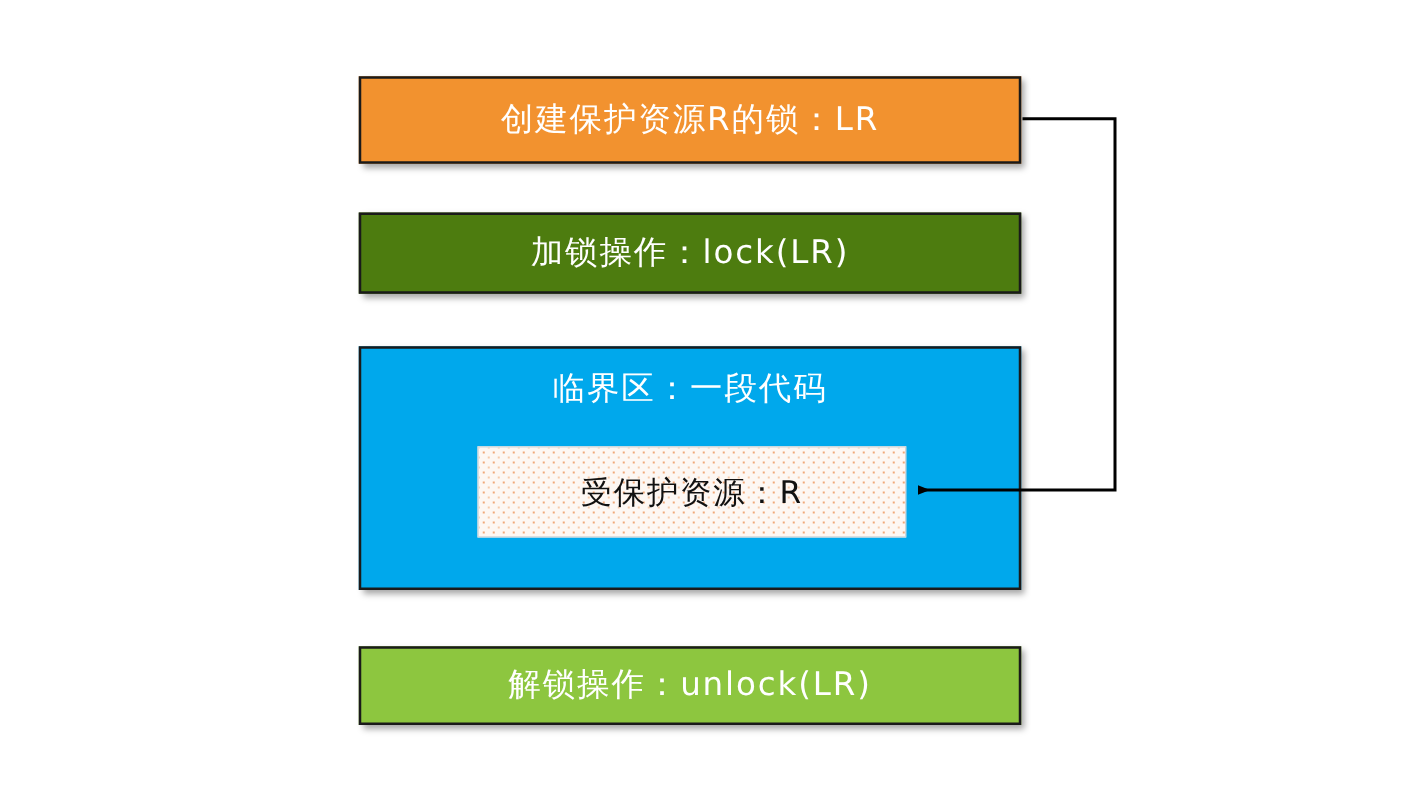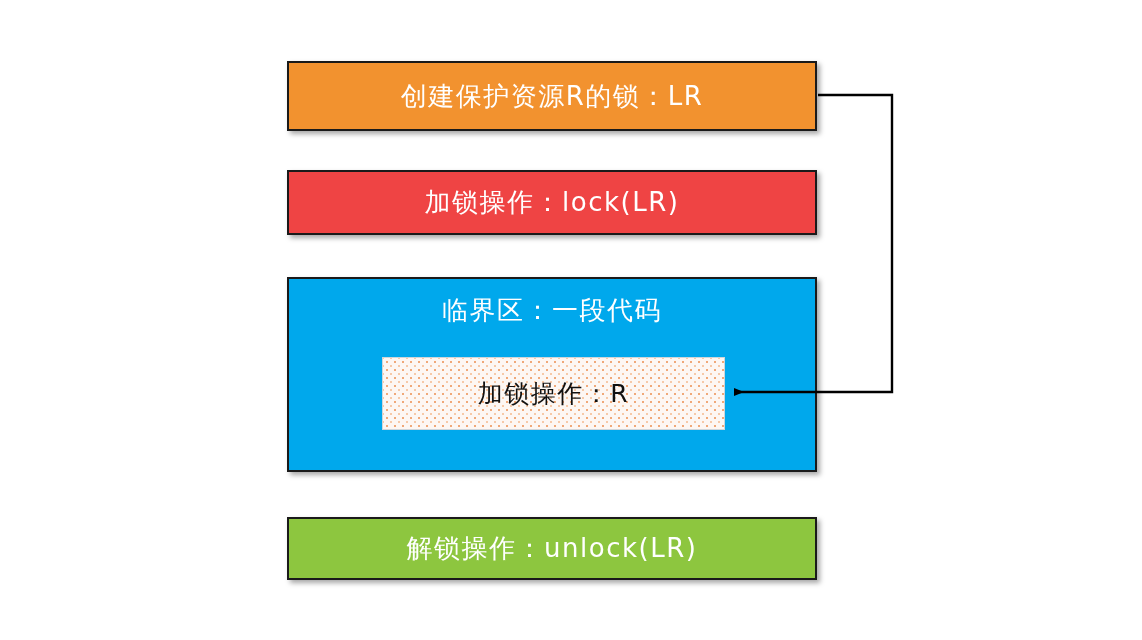--- a/index.html
+++ b/index.html
@@ -49,21 +49,21 @@
     width: 530px;
     height: 70px;
     background: #f2922f;
   }
 
   #box-lock-op {
     left: 287px;
     top: 170px;
     width: 530px;
     height: 65px;
-    background: #ef4444;
+    background: #4d7c0f;
   }
 
   #box-critical-section {
     left: 287px;
     top: 277px;
     width: 530px;
     height: 195px;
     background: #00a8ec;
     display: block;
   }
@@ -133,21 +133,21 @@
   <div class="box" id="box-lock-op">
     <span class="box-label">加锁操作：lock(LR)</span>
   </div>
 
   <div class="box" id="box-critical-section">
     <div id="critical-section-title">
       <span class="box-label">临界区：一段代码</span>
     </div>
 
     <div id="box-protected-resource">
-      <span id="protected-resource-label">加锁操作：R</span>
+      <span id="protected-resource-label">受保护资源：R</span>
     </div>
   </div>
 
   <div class="box" id="box-unlock-op">
     <span class="box-label">解锁操作：unlock(LR)</span>
   </div>
 
   <svg id="connector-arrow" viewBox="0 0 1142 640" width="1142" height="640" xmlns="http://www.w3.org/2000/svg">
     <defs>
       <marker id="arrowhead" markerWidth="10" markerHeight="8" refX="9" refY="4" orient="auto" markerUnits="userSpaceOnUse">

